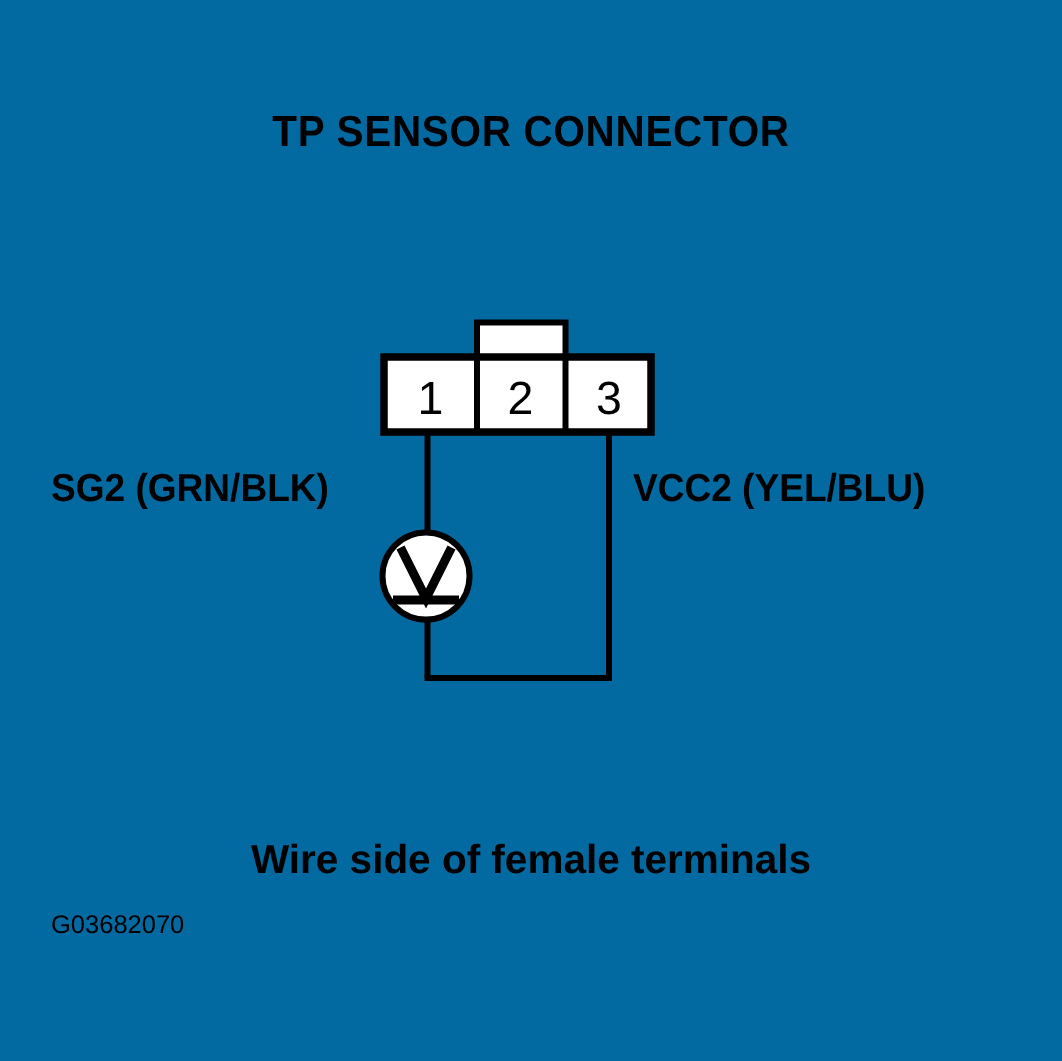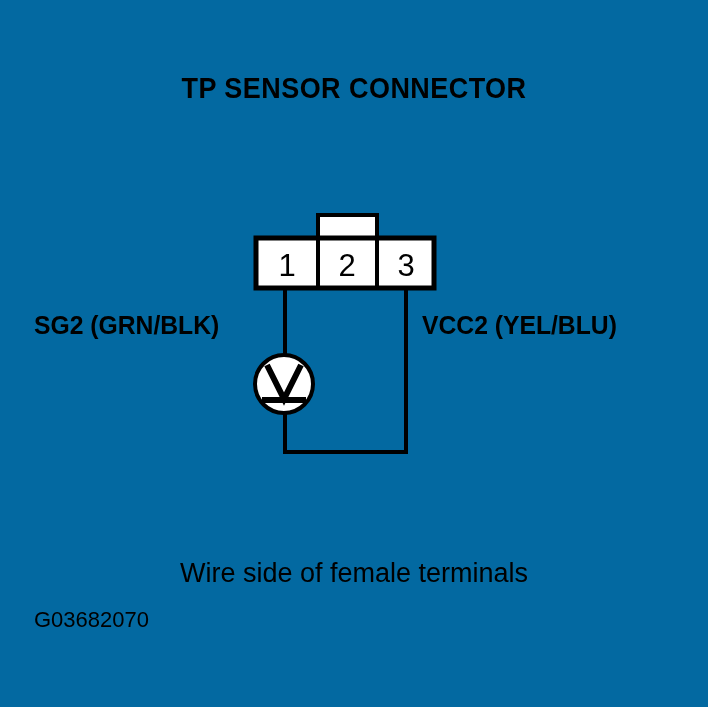--- a/index.html
+++ b/index.html
@@ -53,28 +53,28 @@
     top: 310px;
     transform-origin: left top;
   }
   #caption {
     position: absolute;
     left: 0;
     top: 558px;
     width: 708px;
     text-align: center;
     font-size: 27px;
-    font-weight: normal;
+    font-weight: bold;
     white-space: nowrap;
   }
   #figure-id {
     position: absolute;
     left: 34px;
     top: 607px;
-    font-size: 22px;
+    font-size: 17px;
     font-weight: normal;
     white-space: nowrap;
   }
   .pin-number {
     font-family: "Liberation Sans", sans-serif;
     font-size: 31px;
     font-weight: normal;
   }
 </style>
 </head>

